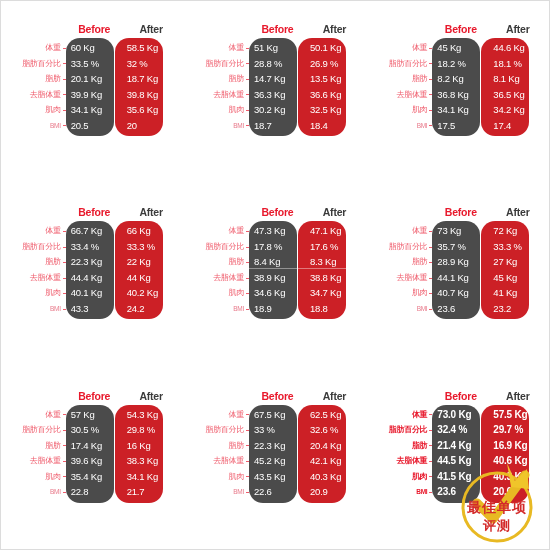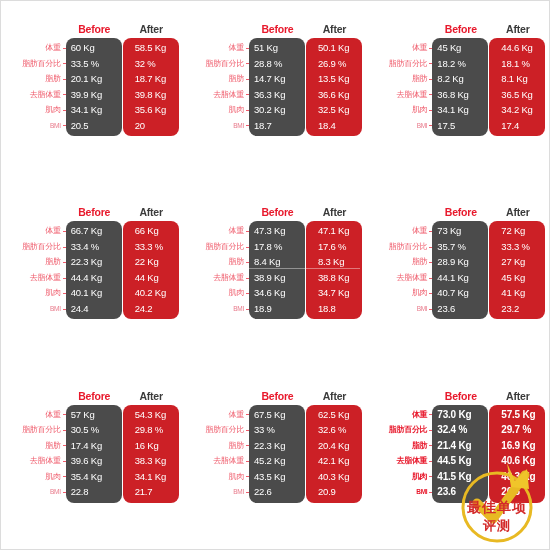--- a/index.html
+++ b/index.html
@@ -97,24 +97,24 @@
     top: 50%;
     width: 3px;
     height: 1px;
     background: #ef5b6b;
   }
   .label.small {
     font-size: 6.5px;
     color: #e8798a;
   }
   .col {
-    width: 56px;
+    width: 48px;
     padding: 2px 0 3px 0;
     box-sizing: border-box;
-    border-radius: 8px;
+    border-radius: 14px;
   }
   .col-before { background: #4b4b4b; margin-right: 1px; }
   .col-after  { background: #cc2026; padding-left: 7px; }
   .cell {
     height: 15.5px;
     line-height: 15.5px;
     font-size: 9.5px;
     color: #ffffff;
     padding-left: 5px;
     white-space: nowrap;
@@ -278,21 +278,21 @@
               <div class="label">去脂体重</div>
               <div class="label">肌肉</div>
               <div class="label small">BMI</div>
             </div>
             <div class="col col-before">
               <div class="cell">66.7 Kg</div>
               <div class="cell">33.4 %</div>
               <div class="cell">22.3 Kg</div>
               <div class="cell">44.4 Kg</div>
               <div class="cell">40.1 Kg</div>
-              <div class="cell">24.4</div>
+              <div class="cell">43.3</div>
             </div>
             <div class="col col-after">
               <div class="cell">66 Kg</div>
               <div class="cell">33.3 %</div>
               <div class="cell">22 Kg</div>
               <div class="cell">44 Kg</div>
               <div class="cell">40.2 Kg</div>
               <div class="cell">24.2</div>
             </div>
           </div>

